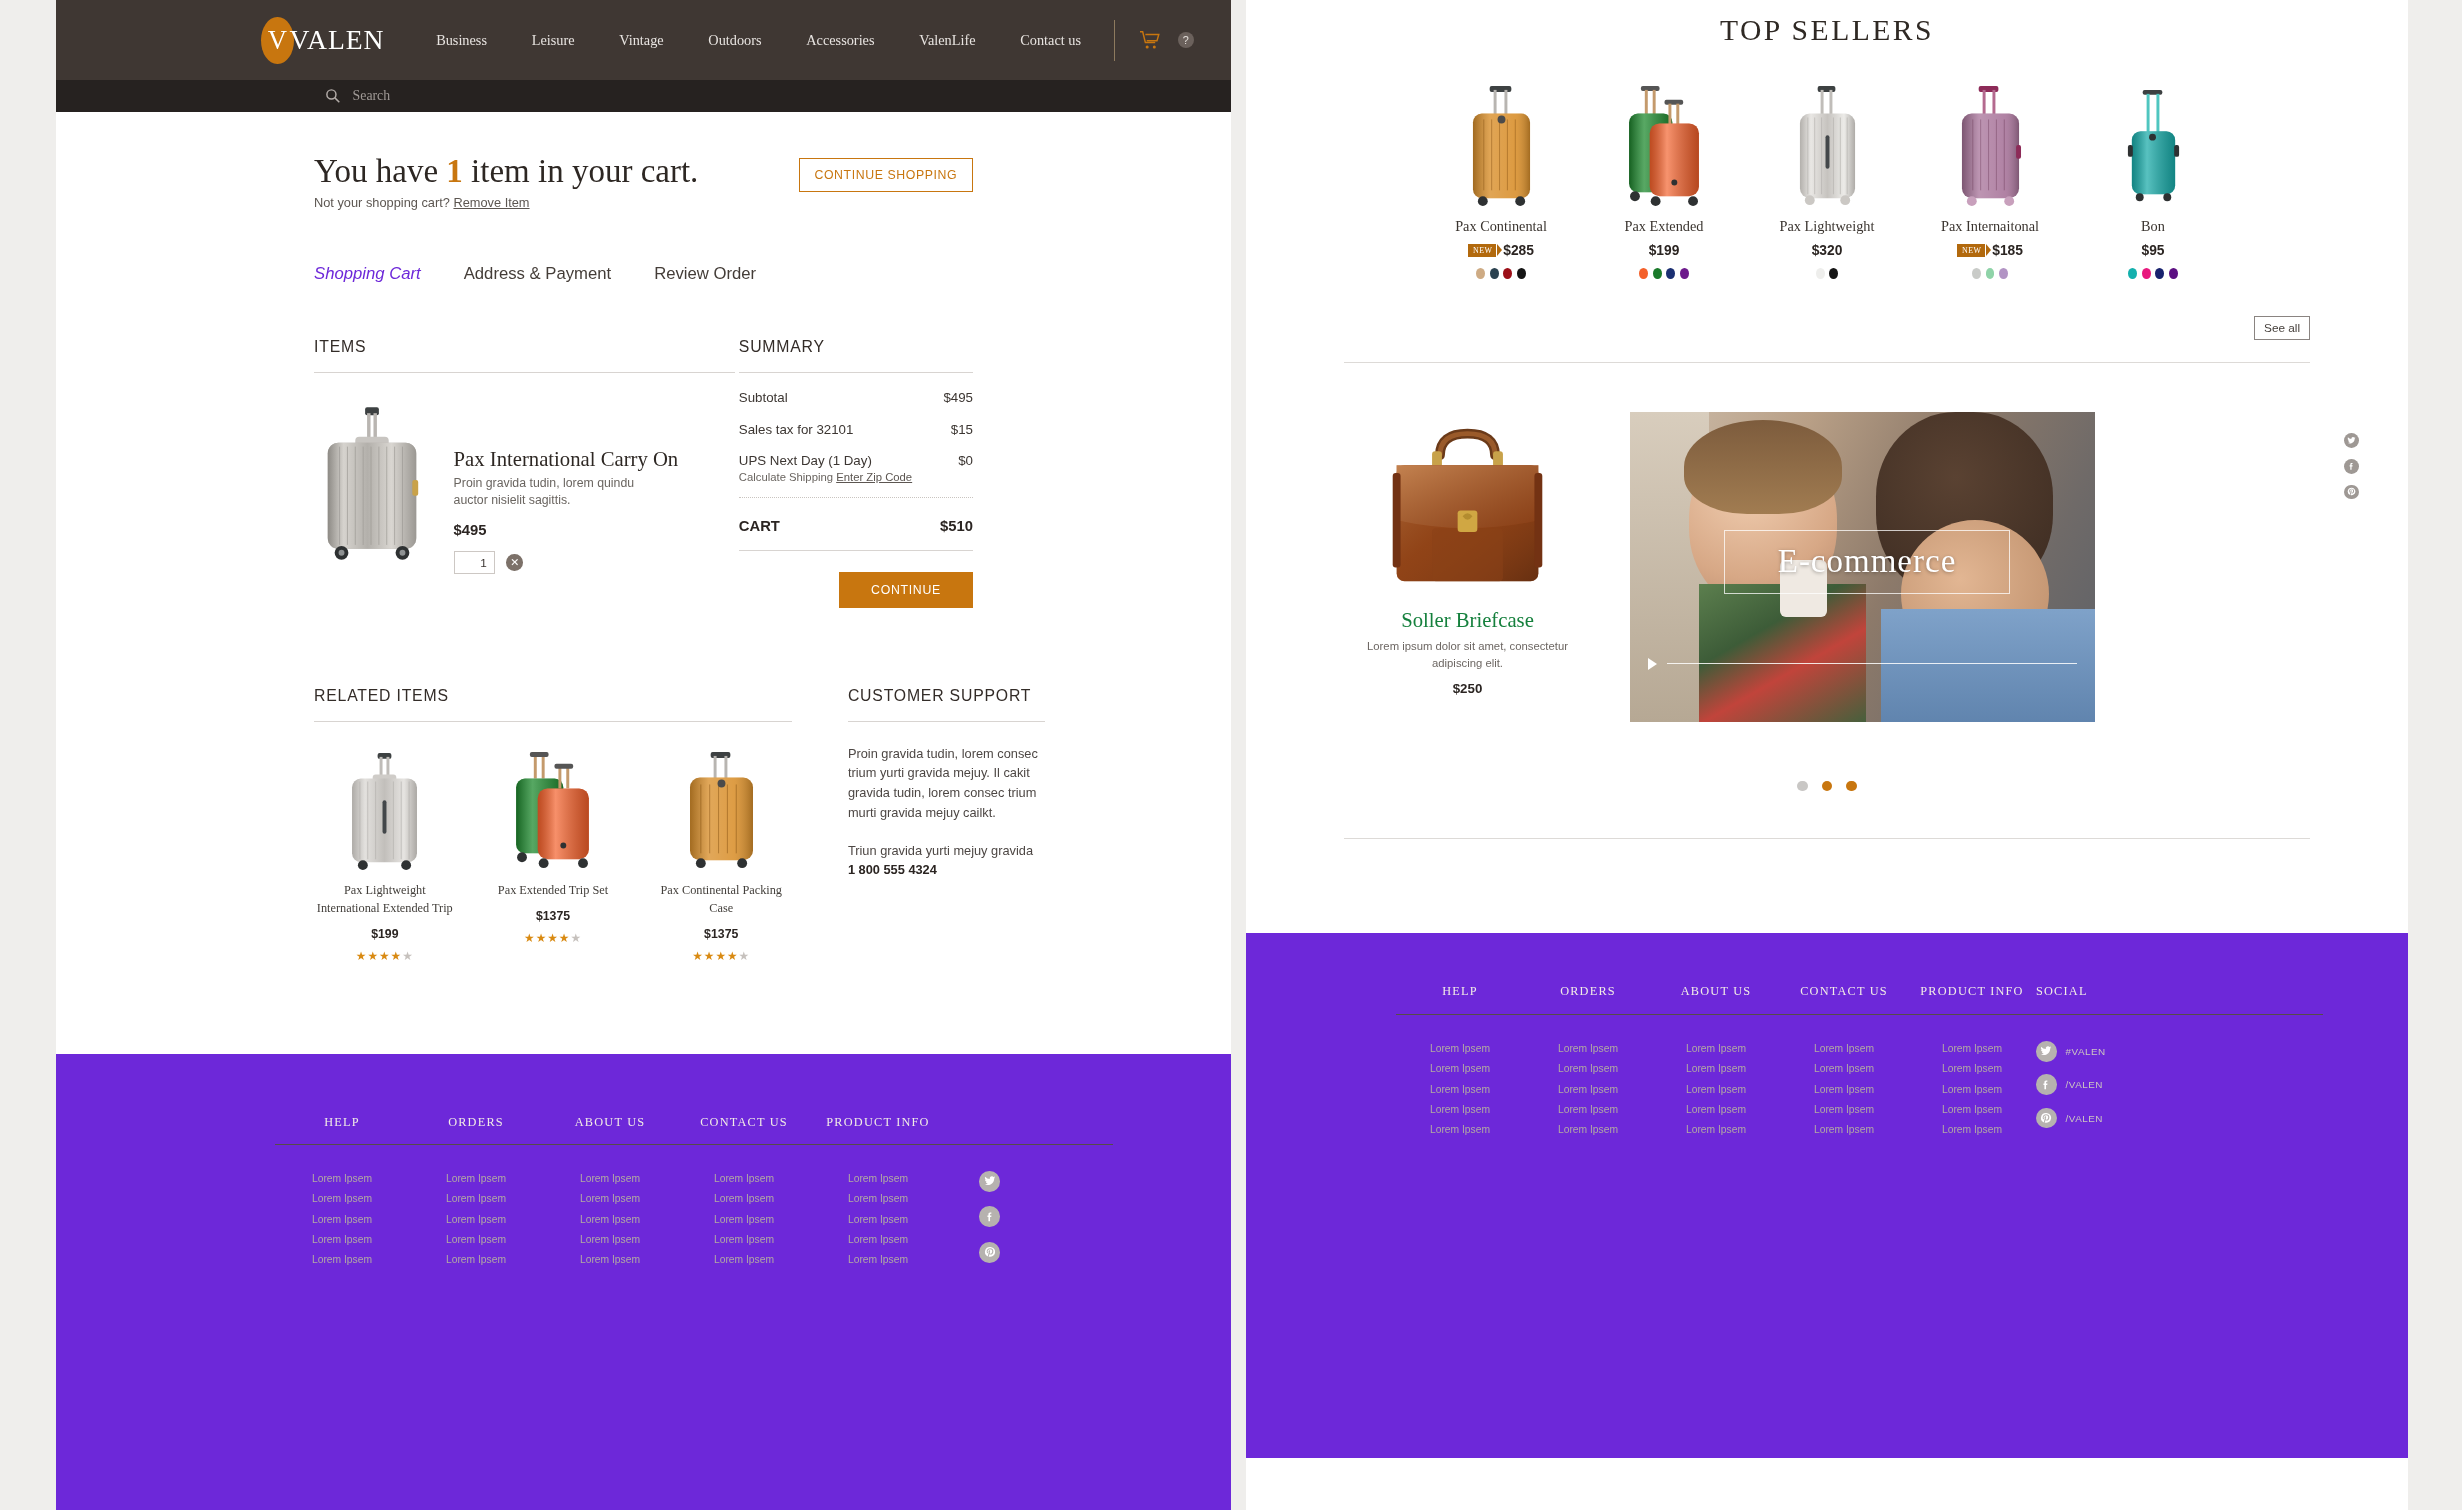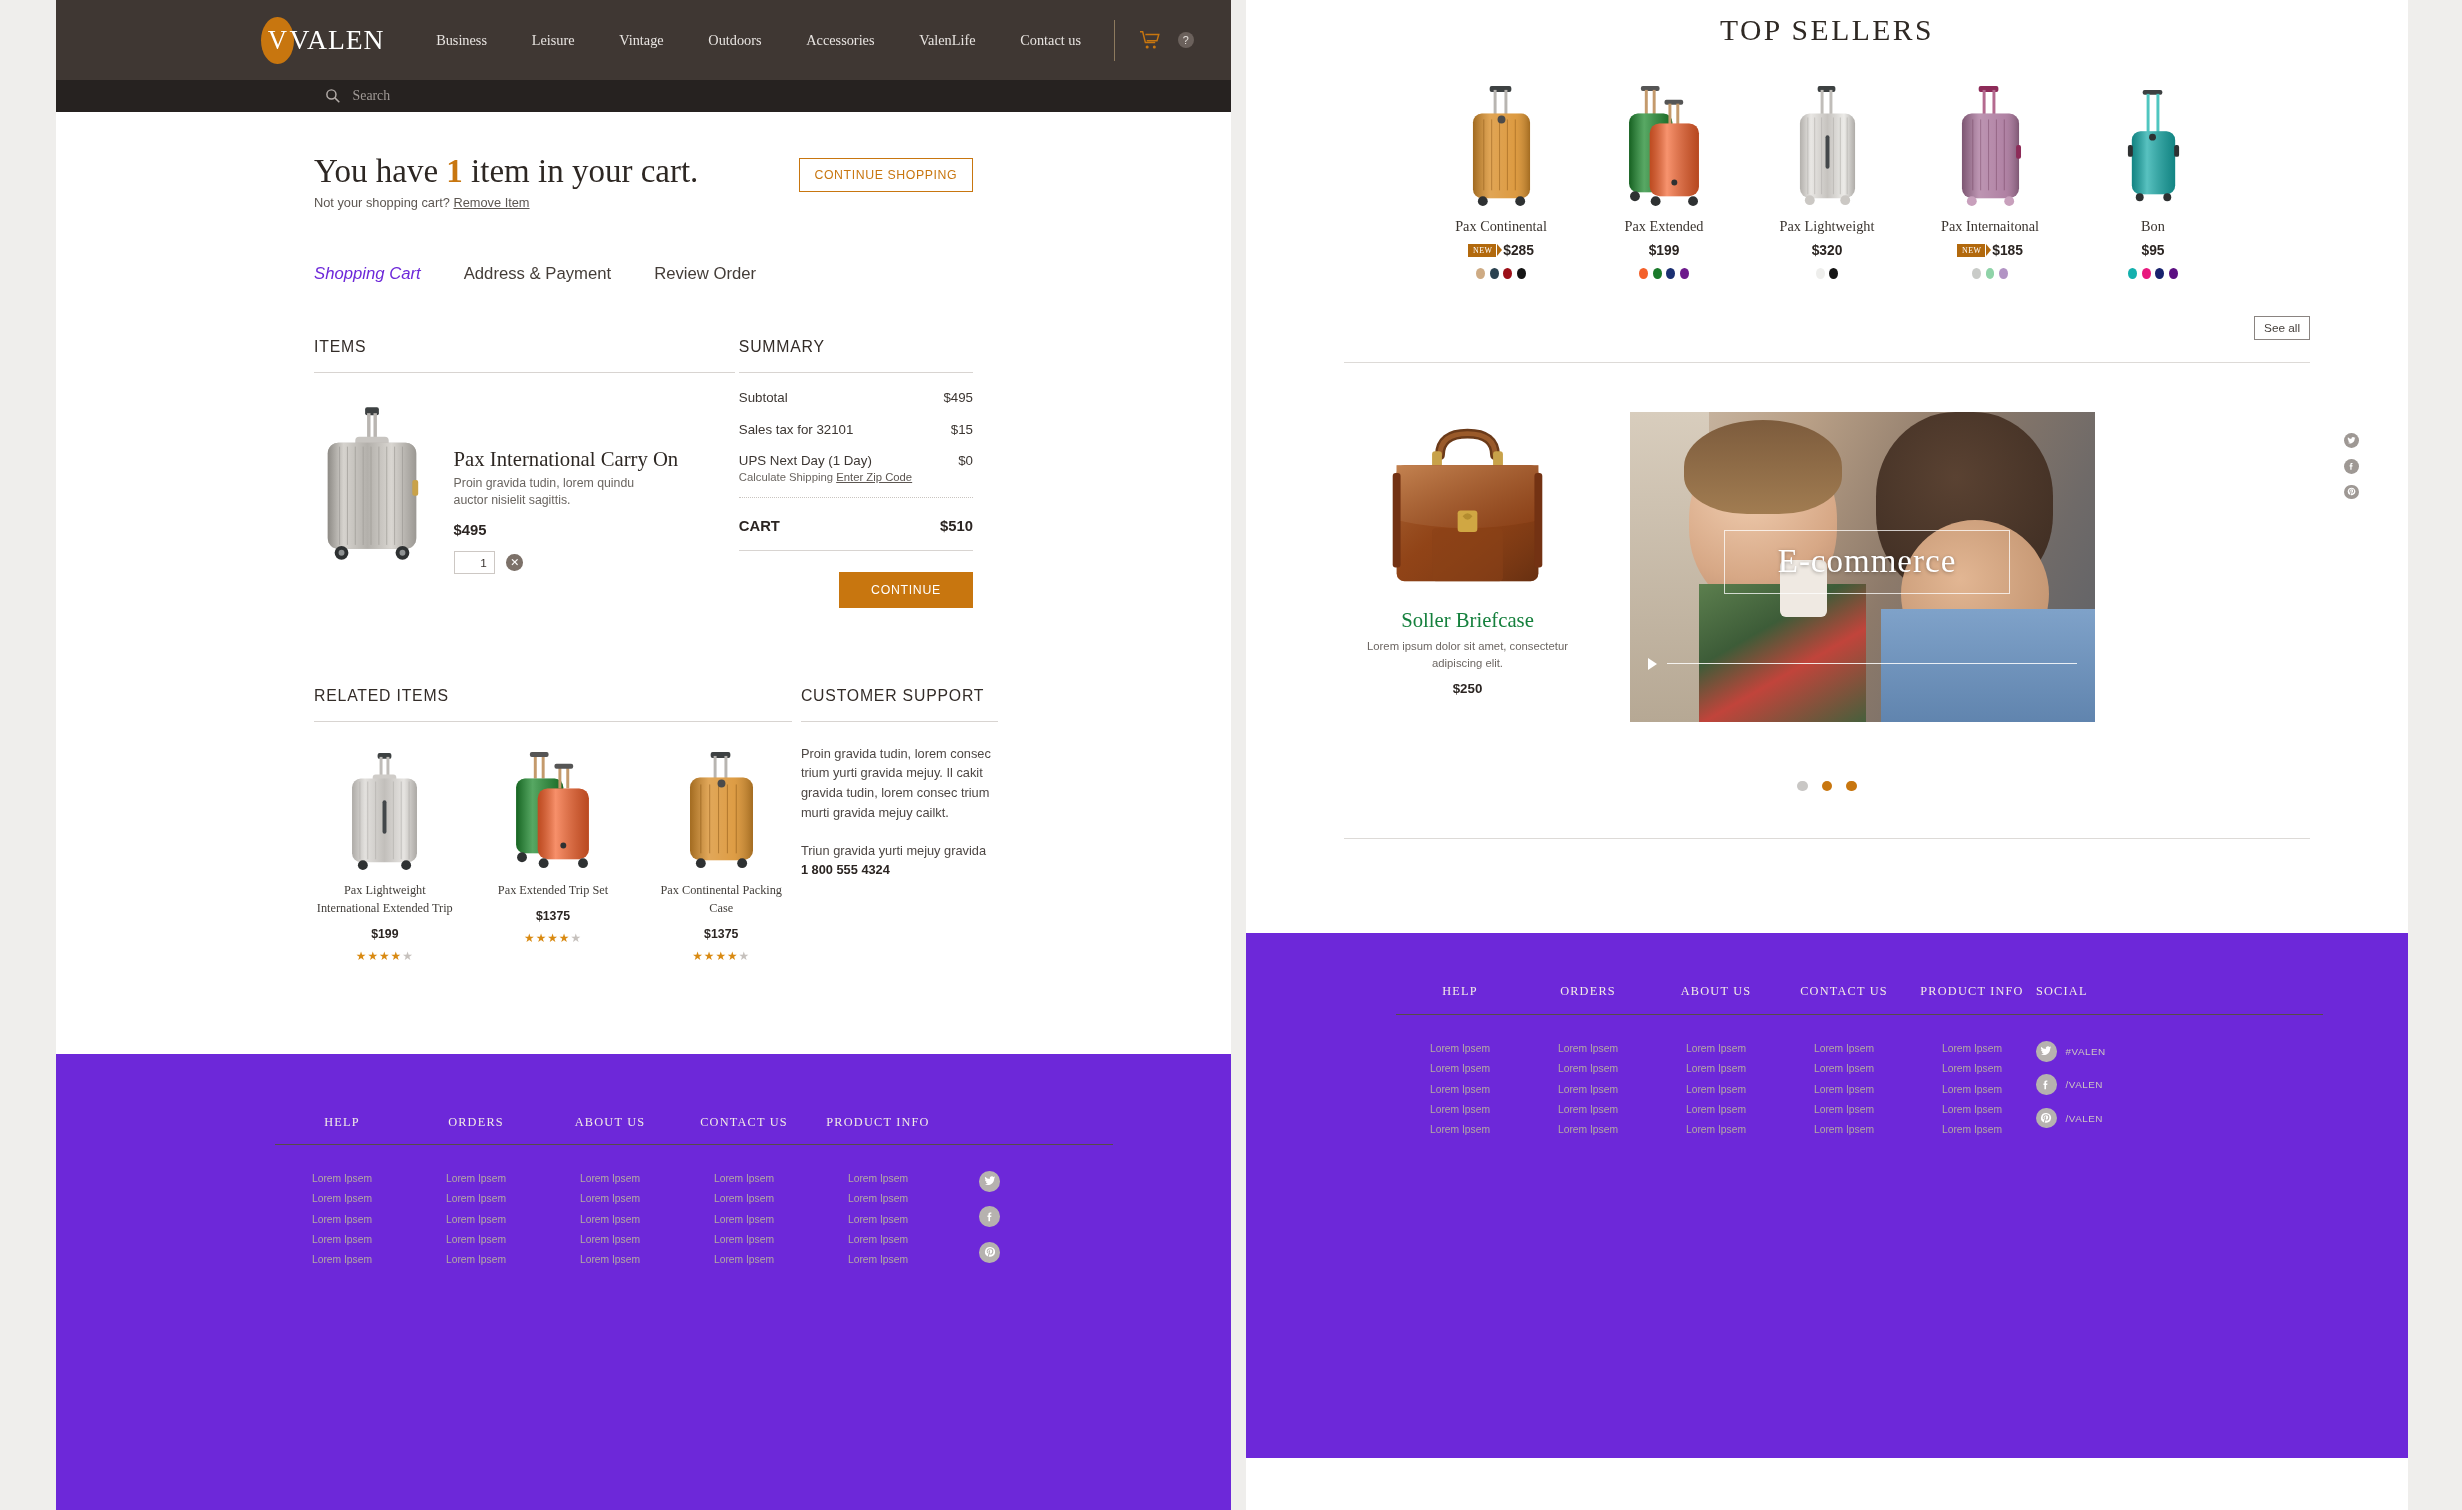--- a/index.html
+++ b/index.html
@@ -123,21 +123,21 @@
   .sum-calc { font-size: 11.3px; color:#6a6560; margin-top: 3px; }
   .sum-calc a { color:#5c5651; }
   .sum-total { display:flex; justify-content:space-between; font-size: 14.8px;
                font-weight: bold; color:#2b2522; margin-top: 19.7px; }
   .btn-continue {
     background: #c8760f; color:#fff; border:none; font-size: 12.3px;
     letter-spacing:0.7px; padding: 10.8px 0; width: 134px; float:right;
     margin-top: 21.7px; cursor: pointer;
   }
 
-  .lower { display:flex; margin-top: 79px; }
+  .lower { display:flex; margin-top: 79px; gap: 47px; }
   .col-related { width: 478px; }
   .col-support { width: 266px; margin-left: 8.9px; }
 
   .rel-grid { display:flex; gap: 26.6px; margin-top: 29.6px; }
   .rel-card { width: 142px; text-align:center; }
   .rel-title { font-family:"Liberation Serif", serif; font-size: 12.3px;
                color:#44403c; line-height:1.45; margin-top: 7.9px; }
   .rel-price { font-size: 12.3px; font-weight: bold; color:#2b2522; margin-top: 8.9px; }
   .stars { margin-top: 7.9px; letter-spacing: 1px; font-size: 11.8px; }
   .st-on { color: #d98a12; }

